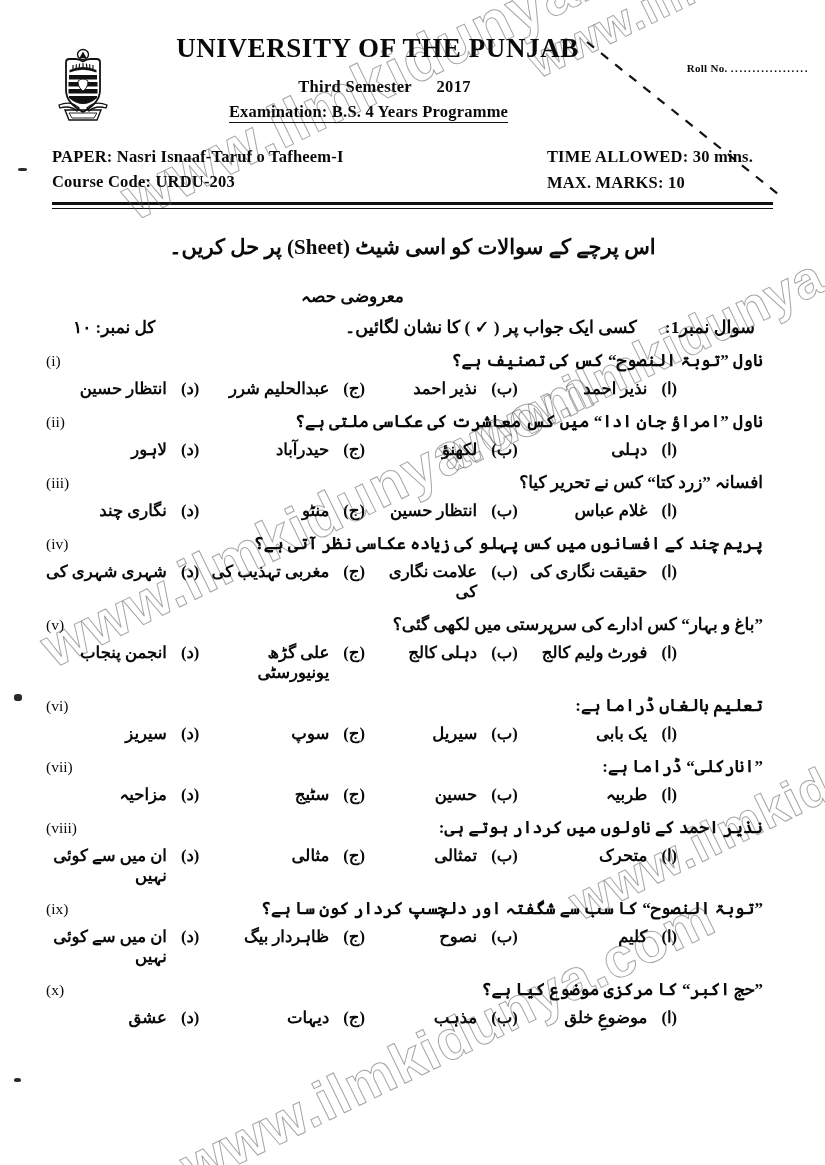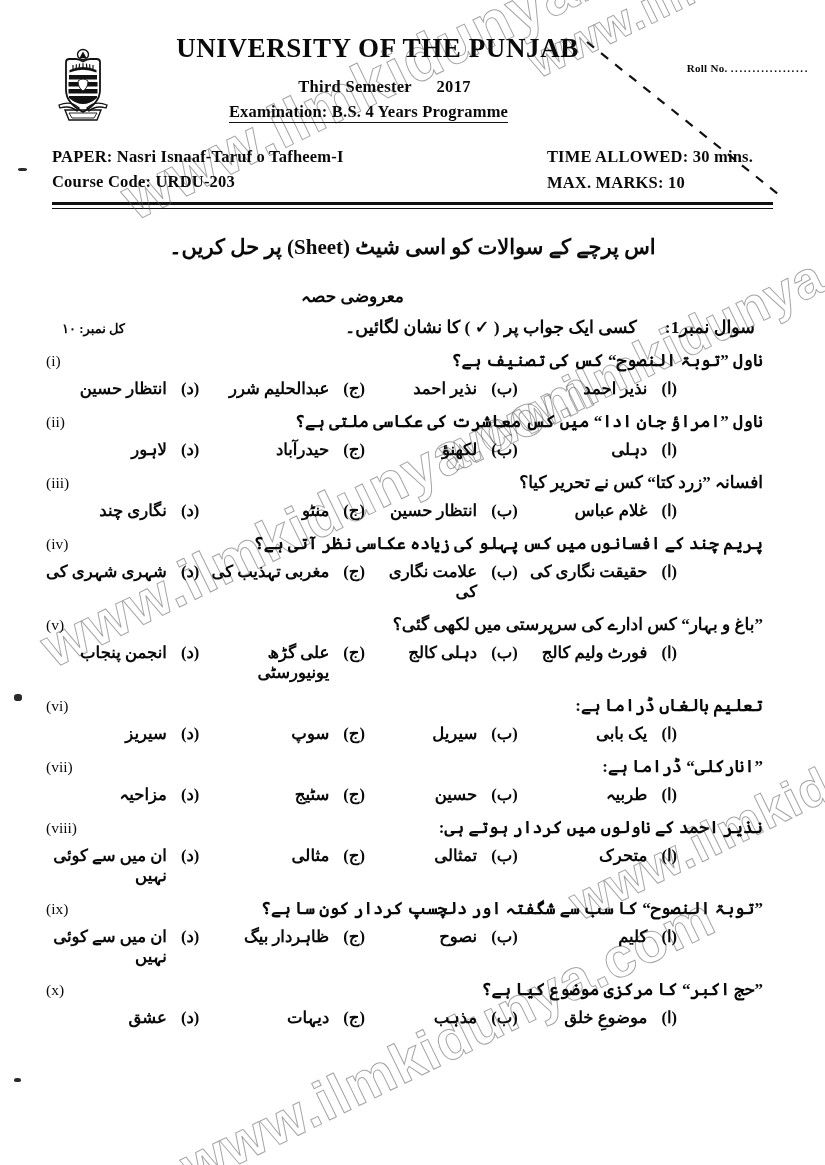--- a/index.html
+++ b/index.html
@@ -162,21 +162,21 @@
     display: flex;
     align-items: baseline;
     margin-top: 10px;
     padding: 0 70px 0 62px;
     position: relative;
     z-index: 8;
     font-size: 17.5px;
   }
   .q-head-row .qlabel { white-space: nowrap; }
   .q-head-row .qtext { margin-right: 28px; flex: 1; }
-  .q-head-row .marks { white-space: nowrap; font-size: 13px; }
+  .q-head-row .marks { white-space: nowrap; font-size: 17px; margin-left: 11px; }
 
   
   .qblock {
     position: relative;
     z-index: 8;
     margin-top: 12px;
     padding: 0 62px 0 40px;
   }
   .qline {
     display: flex;

